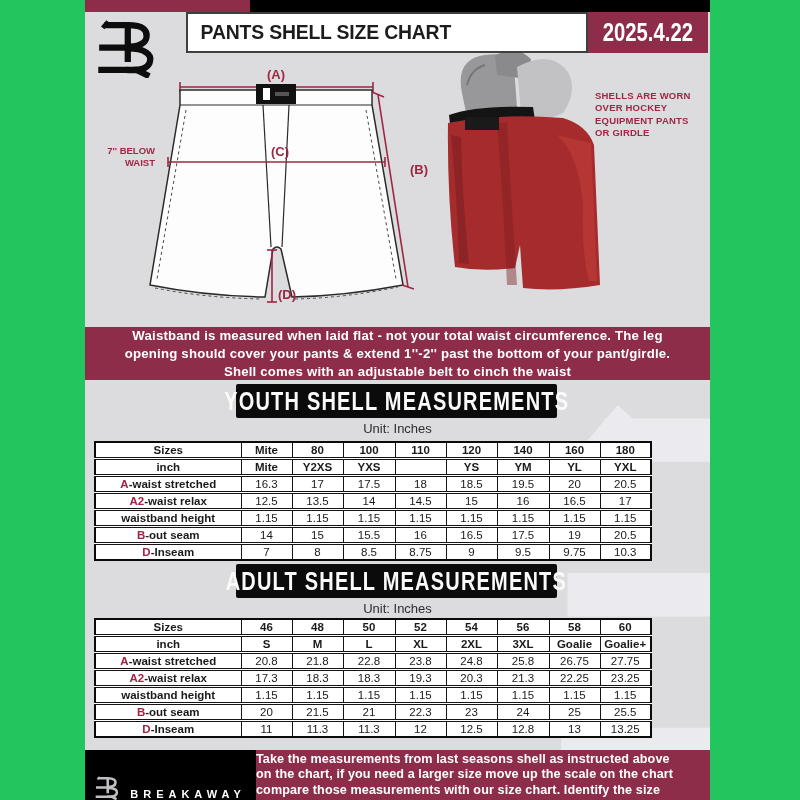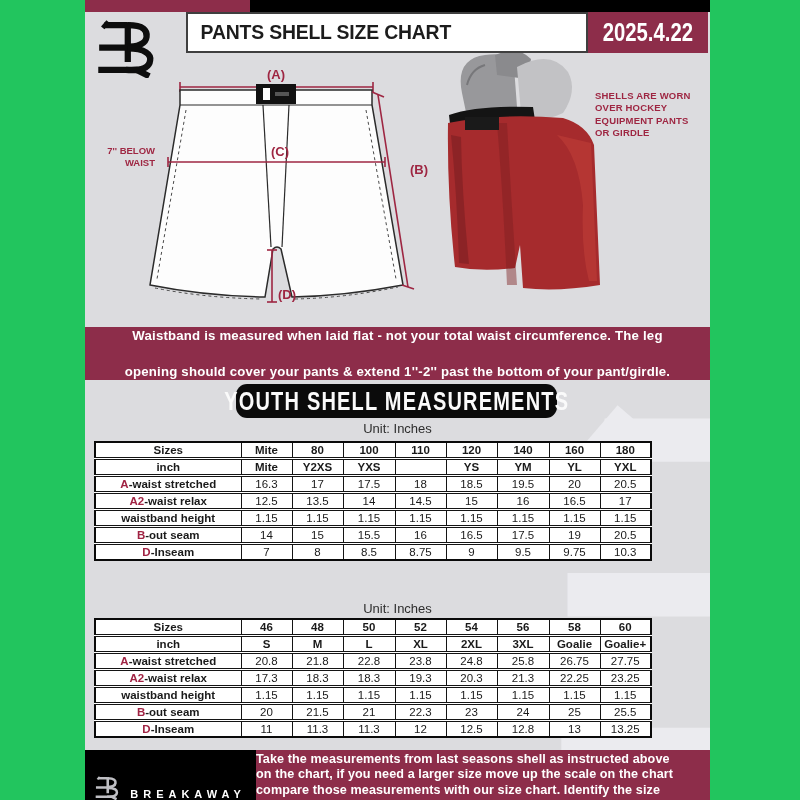--- a/index.html
+++ b/index.html
@@ -29,21 +29,21 @@
   .pants{position:absolute;left:352px;top:45px;z-index:2;}
   .photonote{position:absolute;left:510px;top:90px;width:125px;z-index:2;color:#9e2642;
              font-size:9.5px;font-weight:700;line-height:12.4px;letter-spacing:.2px;}
 
   
   .banner{position:absolute;left:0;top:327px;width:625px;height:53px;background:#8d2d4a;z-index:2;
           display:flex;flex-direction:column;justify-content:space-between;text-align:center;
           color:#fff;font-size:13.2px;font-weight:600;line-height:17.4px;letter-spacing:.2px;}
 
   
-  .headbox{position:absolute;left:151px;width:321px;height:34px;background:#0b0b0b;border-radius:11px;
+  .headbox{position:absolute;left:151px;width:321px;height:34px;background:#0b0b0b;border-radius:2px;
            display:flex;align-items:center;justify-content:center;z-index:2;}
   .headbox .h{font-size:25px;font-weight:700;color:#fafafa;letter-spacing:1.5px;white-space:nowrap;
               transform:scaleX(.8);}
   .hb-y{top:384px;} .hb-a{top:564px;}
   .unit{position:absolute;left:0;width:625px;text-align:center;font-size:13px;color:#2e2e2e;z-index:2;}
   .u-y{top:421px;} .u-a{top:601px;}
 
   
   table.tbl{position:absolute;left:9px;width:556px;border-collapse:collapse;background:#fff;
             table-layout:fixed;border:2px solid #0a0a0a;z-index:2;}
@@ -169,20 +169,21 @@
     <div class="photonote">
         <div>SHELLS ARE WORN</div>
         <div>OVER HOCKEY</div>
         <div>EQUIPMENT PANTS</div>
         <div>OR GIRDLE</div>
       </div>
 
     <div class="banner">
         <div>Waistband is measured when laid flat - not your total waist circumference. The leg</div>
         <div>opening should cover your pants &amp; extend 1''-2'' past the bottom of your pant/girdle.</div>
+        <div>Shell comes with an adjustable belt to cinch the waist</div>
       </div>
 
     <div class="headbox hb-y">
       <span class="h">YOUTH SHELL MEASUREMENTS</span>
     </div>
     <div class="unit u-y">Unit: Inches</div>
     <table class="tbl tbl-y">
       <colgroup>
           <col style="width:146px">
           <col style="width:51px">
@@ -268,20 +269,23 @@
             <td>8.5</td>
             <td>8.75</td>
             <td>9</td>
             <td>9.5</td>
             <td>9.75</td>
             <td>10.3</td>
           </tr>
         </tbody>
     </table>
 
+    <div class="headbox hb-a">
+      <span class="h">ADULT SHELL MEASUREMENTS</span>
+    </div>
     <div class="unit u-a">Unit: Inches</div>
     <table class="tbl tbl-a">
       <colgroup>
           <col style="width:146px">
           <col style="width:51px">
           <col style="width:51px">
           <col style="width:52px">
           <col style="width:51px">
           <col style="width:51px">
           <col style="width:52px">

